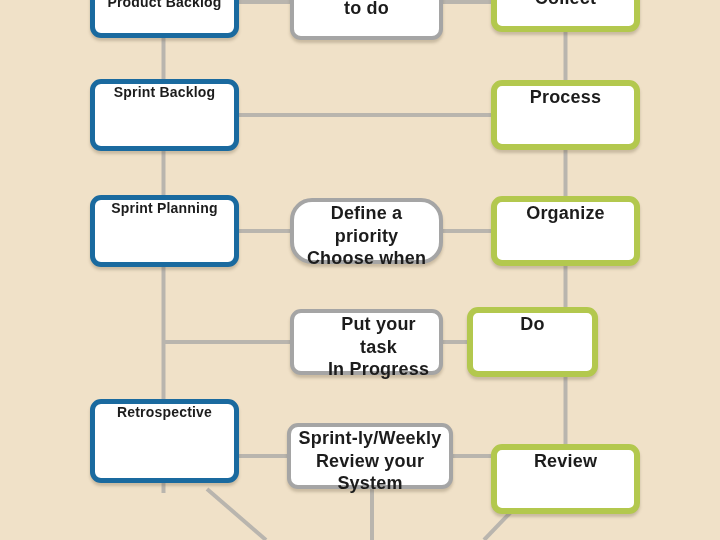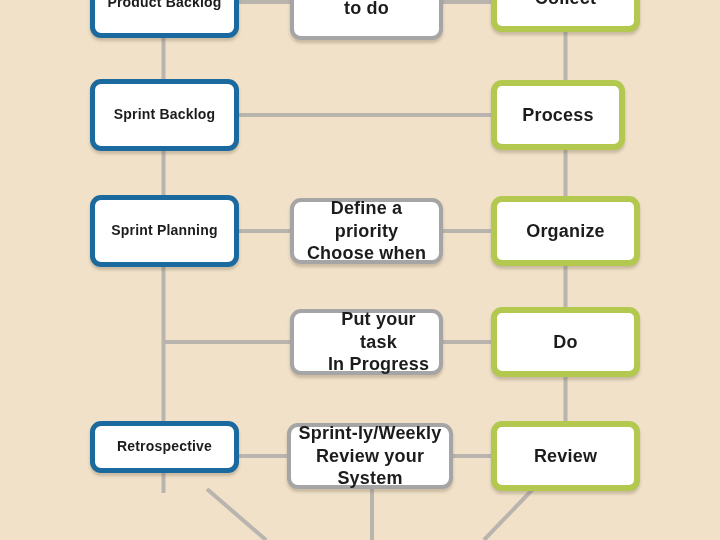--- a/index.html
+++ b/index.html
@@ -12,21 +12,20 @@
   }
   #diagram { position: absolute; inset: 0; width: 720px; height: 540px; }
   #wires { position: absolute; left: 0; top: 0; z-index: 0; }
 
   .box {
     position: absolute;
     box-sizing: border-box;
     background: var(--fill, #ffffff);
     border-radius: 11px;
     display: flex;
-    align-items: center;
     justify-content: center;
     text-align: center;
     z-index: 2;
     box-shadow: 0 3px 3px rgba(100, 85, 60, 0.28);
   }
   .box.blue  { border: 5px solid var(--blue, #1a6a9f); }
   .box.gray  { border: 4px solid var(--gray, #a5a5a5); }
   .box.green { border: 6px solid var(--green, #b3c84e); }
   .box.r1 { align-items: flex-end; }
 
@@ -68,47 +67,47 @@
   <div class="box gray r1" style="left:290px; top:-32px; width:153px; height:72px; padding-bottom:17px;">
     <span class="label">to do</span>
   </div>
   <div class="box green r1" style="left:491px; top:-38px; width:149px; height:70px; padding-bottom:17px;">
     <span class="label">Collect</span>
   </div>
 
   <div class="box blue" style="left:90px;  top:79px; width:149px; height:72px;">
     <span class="label">Sprint Backlog</span>
   </div>
-  <div class="box green" style="left:491px; top:80px; width:134px; height:70px;">
+  <div class="box green" style="left:491px; top:80px; width:149px; height:70px;">
     <span class="label">Process</span>
   </div>
 
   <div class="box blue" style="left:90px;  top:195px; width:149px; height:72px;border-radius:11px;">
     <span class="label">Sprint Planning</span>
   </div>
-  <div class="box gray" style="left:290px; top:198px; width:153px; height:66px;">
+  <div class="box gray" style="left:290px; top:198px; width:153px; height:66px;border-radius:22px;">
     <span class="label">Define a priority
 Choose when</span>
   </div>
   <div class="box green" style="left:491px; top:196px; width:149px; height:70px;border-radius:11px;">
     <span class="label">Organize</span>
   </div>
 
   <div class="box gray" style="left:290px; top:309px; width:153px; height:66px;padding-left:24px;">
     <span class="label">Put your task
 In Progress</span>
   </div>
-  <div class="box green" style="left:491px; top:307px; width:149px; height:70px;">
+  <div class="box green" style="left:467px; top:307px; width:131px; height:70px;">
     <span class="label">Do</span>
   </div>
 
-  <div class="box blue" style="left:90px;  top:421px; width:149px; height:52px;">
+  <div class="box blue" style="left:90px;  top:399px; width:149px; height:84px;">
     <span class="label">Retrospective</span>
   </div>
   <div class="box gray" style="left:287px; top:423px; width:166px; height:66px;">
     <span class="label">Sprint-ly/Weekly
 Review your System</span>
   </div>
-  <div class="box green" style="left:491px; top:421px; width:149px; height:70px;">
+  <div class="box green" style="left:491px; top:444px; width:149px; height:70px;">
     <span class="label">Review</span>
   </div>
 
 </div>
 
 </body></html>

